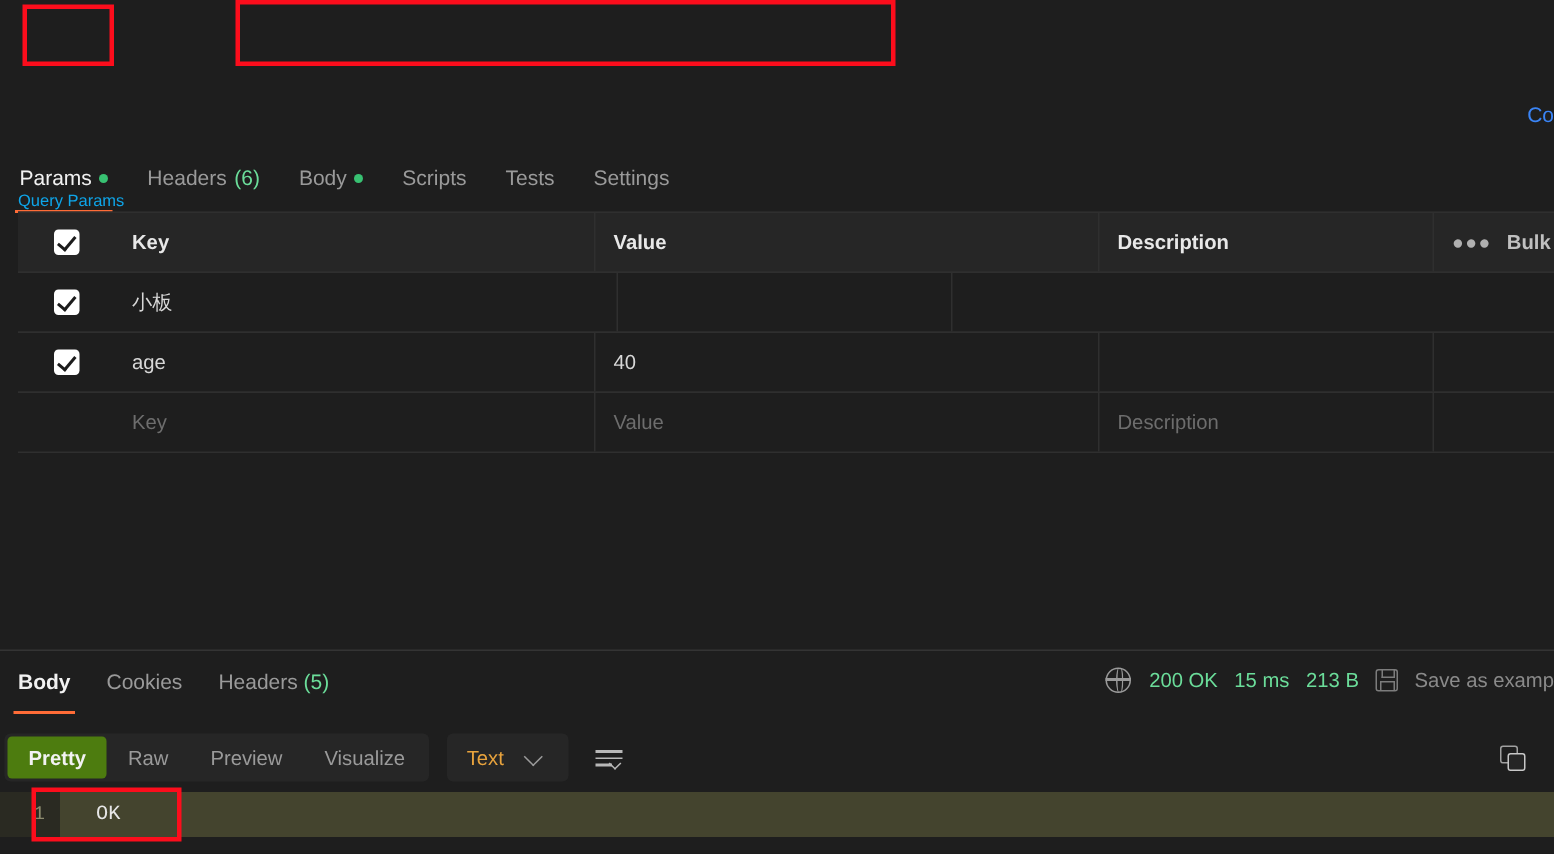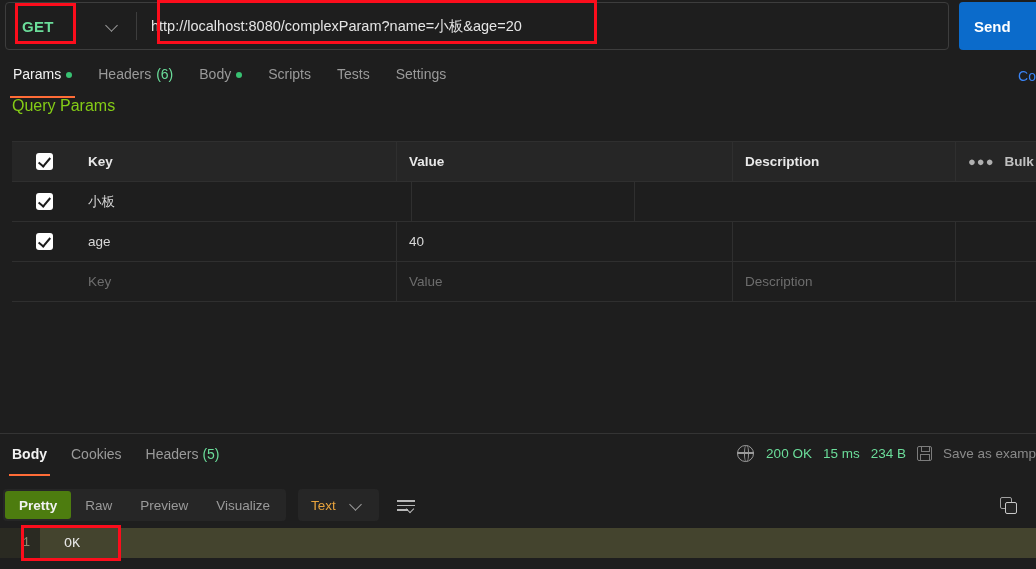--- a/index.html
+++ b/index.html
@@ -133,20 +133,21 @@
     position: relative;
     height: 38px;
     padding: 8px 13px 0 13px;
     font-size: 14px;
     color: #9a9a9a;
     cursor: pointer;
     display: flex;
     align-items: flex-start;
     gap: 5px;
     white-space: nowrap;
+    margin-top: 44px;
   }
   .tab.active { color: #f2f2f2; }
   .tab.active::after {
     content: "";
     position: absolute;
     left: 10px; right: 10px;
     bottom: -2px;
     height: 2px;
     background: #ff6c37;
   }
@@ -164,23 +165,23 @@
     right: 0px; top: 68px;
     font-size: 14px;
     color: #3a84f5;
     cursor: pointer;
     white-space: nowrap;
   }
 
   
   .qp-title {
     position: absolute;
-    left: 12px; top: 97px;
-    font-size: 16px;
-    color: #84cc16;
+    left: 12px; top: 128px;
+    font-size: 11px;
+    color: #0ea5e9;
   }
 
   .params-table {
     position: absolute;
     left: 12px; top: 142px;
     width: 1030px;
   }
   .ptr {
     display: flex;
     height: 41px;
@@ -458,31 +459,20 @@
     padding-left: 24px;
     color: #e6e6e6;
     white-space: pre;
   }
 </style>
 </head>
 <body>
 
 <div id="app">
 
-  <div class="url-bar">
-    <div class="url-shell">
-      <div class="method-select">
-        <span class="method-label">GET</span>
-        <span class="chevron"></span>
-      </div>
-      <div class="method-divider"></div>
-      <div class="url-input">http://localhost:8080/complexParam?name=小板&amp;age=20</div>
-    </div>
-    <button class="send-btn">Send</button>
-  </div>
 
   <div class="req-tabs">
     <div class="tab active">
       <span>Params</span>
       <span class="dot-green"></span>
     </div>
     <div class="tab">
       <span>Headers</span>
       <span class="count-green">(6)</span>
     </div>
@@ -559,21 +549,21 @@
     <div class="rtab">
       <span>Headers</span>
       <span class="count-green">(5)</span>
     </div>
   </div>
 
   <div class="res-meta">
     <span class="globe"></span>
     <span class="meta-green">200 OK</span>
     <span class="meta-green">15 ms</span>
-    <span class="meta-green">234 B</span>
+    <span class="meta-green">213 B</span>
     <span class="save-icon"></span>
     <span class="meta-muted">Save as examp</span>
   </div>
 
   <div class="body-toolbar">
     <div class="seg-group">
       <div class="seg active">Pretty</div>
       <div class="seg">Raw</div>
       <div class="seg">Preview</div>
       <div class="seg">Visualize</div>

